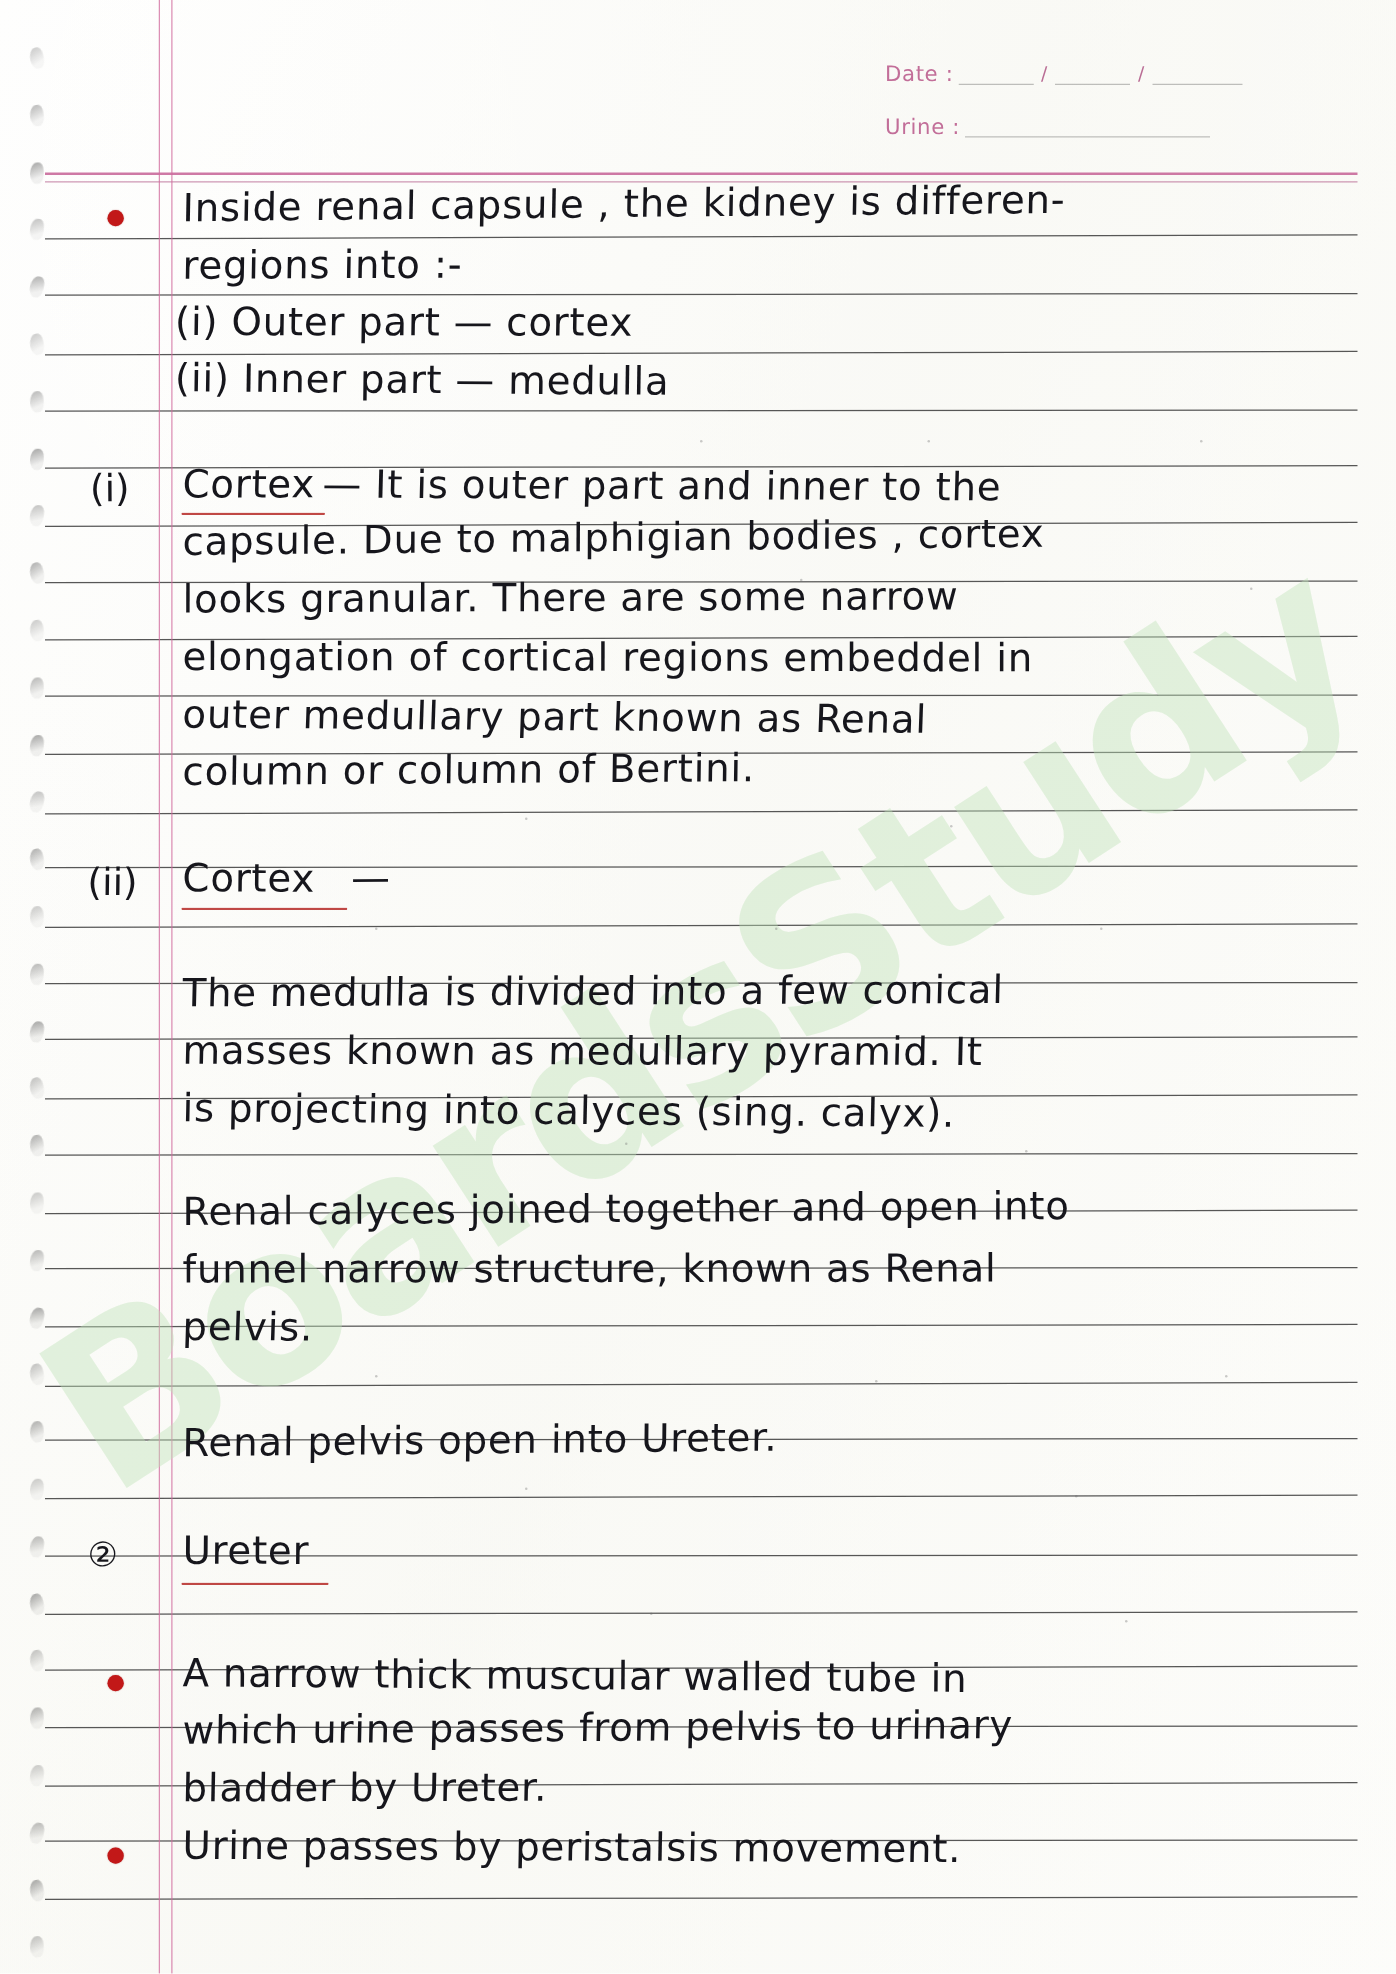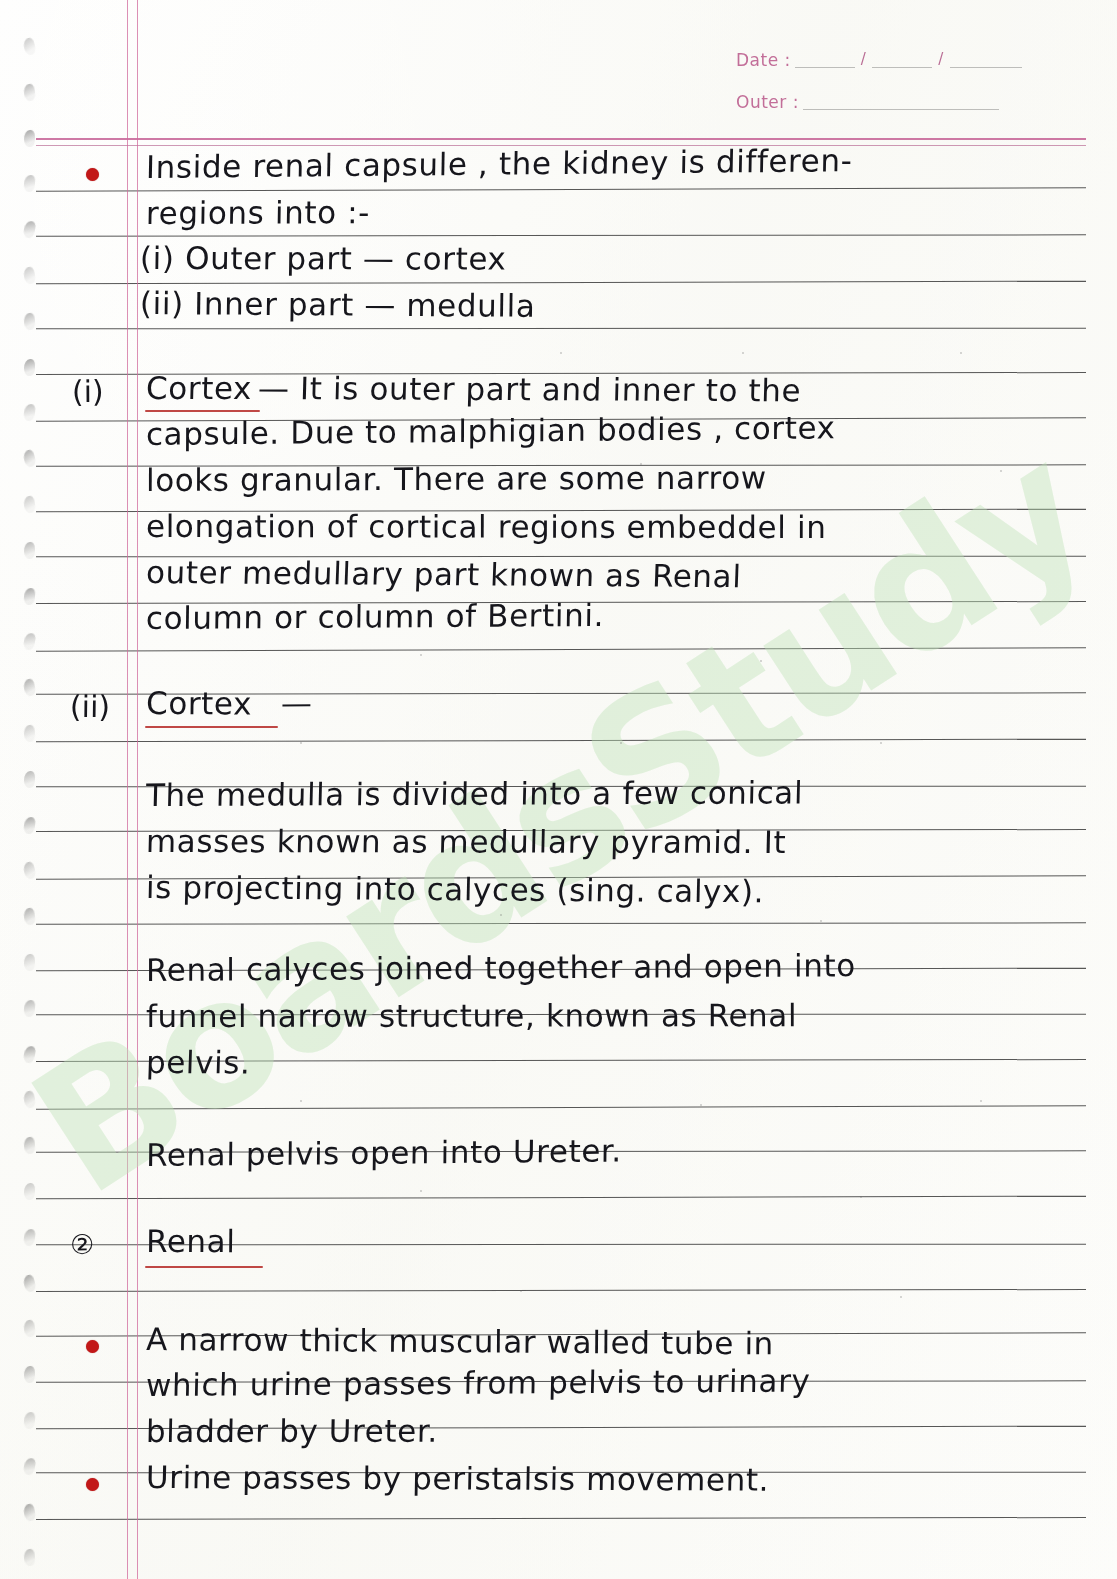--- a/index.html
+++ b/index.html
@@ -107,21 +107,21 @@
     color: #bfe3b8;
     opacity: .42;
     white-space: nowrap;
     pointer-events: none;
     user-select: none;
   }
 
   
   .header-fields {
     position: absolute;
-    left: 736px;
+    left: 708px;
     top: 48px;
     width: 340px;
     color: #b3487f;
     font-size: 16px;
     letter-spacing: .5px;
     opacity: .78;
   }
   .hf-row {
     display: flex;
     align-items: flex-end;
@@ -305,21 +305,21 @@
       <span class="hf-label">Date :</span>
       <span class="hf-slots">
         <span class="hf-slot s1"></span>
         <span class="hf-sep">/</span>
         <span class="hf-slot s2"></span>
         <span class="hf-sep">/</span>
         <span class="hf-slot s3"></span>
       </span>
     </div>
     <div class="hf-row">
-      <span class="hf-label">Outer :</span>
+      <span class="hf-label">Urine :</span>
       <span class="hf-slots">
         <span class="hf-slot wide"></span>
       </span>
     </div>
   </div>
 
   <div class="body-text">
 
     <div class="bullet" style="left:86px; top:168px;"></div>
     <div class="hline" style="left: 146px; top: 152px; transform: rotate(-0.55deg) skewX(-1.6deg); transform-origin: left center;">Inside renal capsule , the kidney is differen-</div>
@@ -346,21 +346,21 @@
     <div class="hline" style="left: 146px; top: 826px; transform: rotate(0.09deg) skewX(-1.2deg); transform-origin: left center;">masses known as medullary pyramid. It</div>
     <div class="hline" style="left: 146px; top: 872px; transform: rotate(0.41deg) skewX(-0.8deg); transform-origin: left center;">is projecting into calyces (sing. calyx).</div>
 
     <div class="hline" style="left: 146px; top: 955px; transform: rotate(-0.39deg) skewX(-0.4deg); transform-origin: left center;">Renal calyces joined together and open into</div>
     <div class="hline" style="left: 146px; top: 1001px; transform: rotate(-0.07deg) skewX(0deg); transform-origin: left center;">funnel narrow structure, known as Renal</div>
     <div class="hline" style="left: 146px; top: 1047px; transform: rotate(0.25deg) skewX(-1.6deg); transform-origin: left center;">pelvis.</div>
 
     <div class="hline" style="left: 146px; top: 1140px; transform: rotate(-0.55deg) skewX(-1.2deg); transform-origin: left center;">Renal pelvis open into Ureter.</div>
 
     <div class="circled" style="left: 70px; top: 1231px; transform: rotate(-0.23deg) skewX(-0.8deg); transform-origin: left center;">②</div>
-    <div class="hline" style="left: 146px; top: 1226px; transform: rotate(0.09deg) skewX(-0.4deg); transform-origin: left center;">Renal</div>
+    <div class="hline" style="left: 146px; top: 1226px; transform: rotate(0.09deg) skewX(-0.4deg); transform-origin: left center;">Ureter</div>
     <div class="red-underline" style="left:145px; top:1266px; width:118px;"></div>
 
     <div class="bullet" style="left:86px; top:1340px;"></div>
     <div class="hline" style="left: 146px; top: 1324px; transform: rotate(0.41deg) skewX(0deg); transform-origin: left center;">A narrow thick muscular walled tube in</div>
     <div class="hline" style="left: 146px; top: 1370px; transform: rotate(-0.39deg) skewX(-1.6deg); transform-origin: left center;">which urine passes from pelvis to urinary</div>
     <div class="hline" style="left: 146px; top: 1416px; transform: rotate(-0.07deg) skewX(-1.2deg); transform-origin: left center;">bladder by Ureter.</div>
 
     <div class="bullet" style="left:86px; top:1478px;"></div>
     <div class="hline" style="left: 146px; top: 1462px; transform: rotate(0.25deg) skewX(-0.8deg); transform-origin: left center;">Urine passes by peristalsis movement.</div>
 

